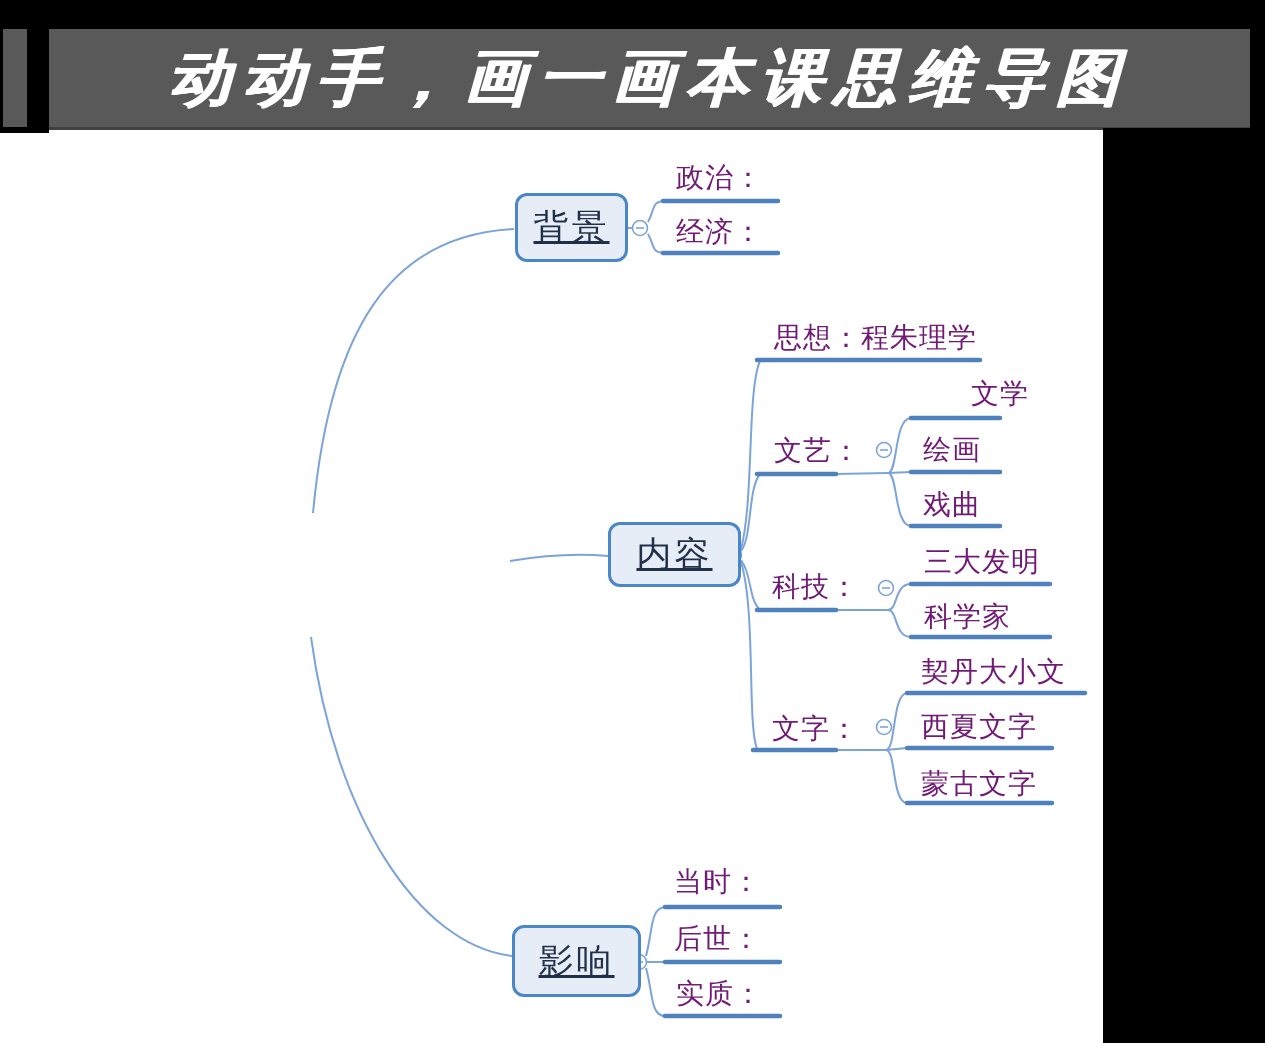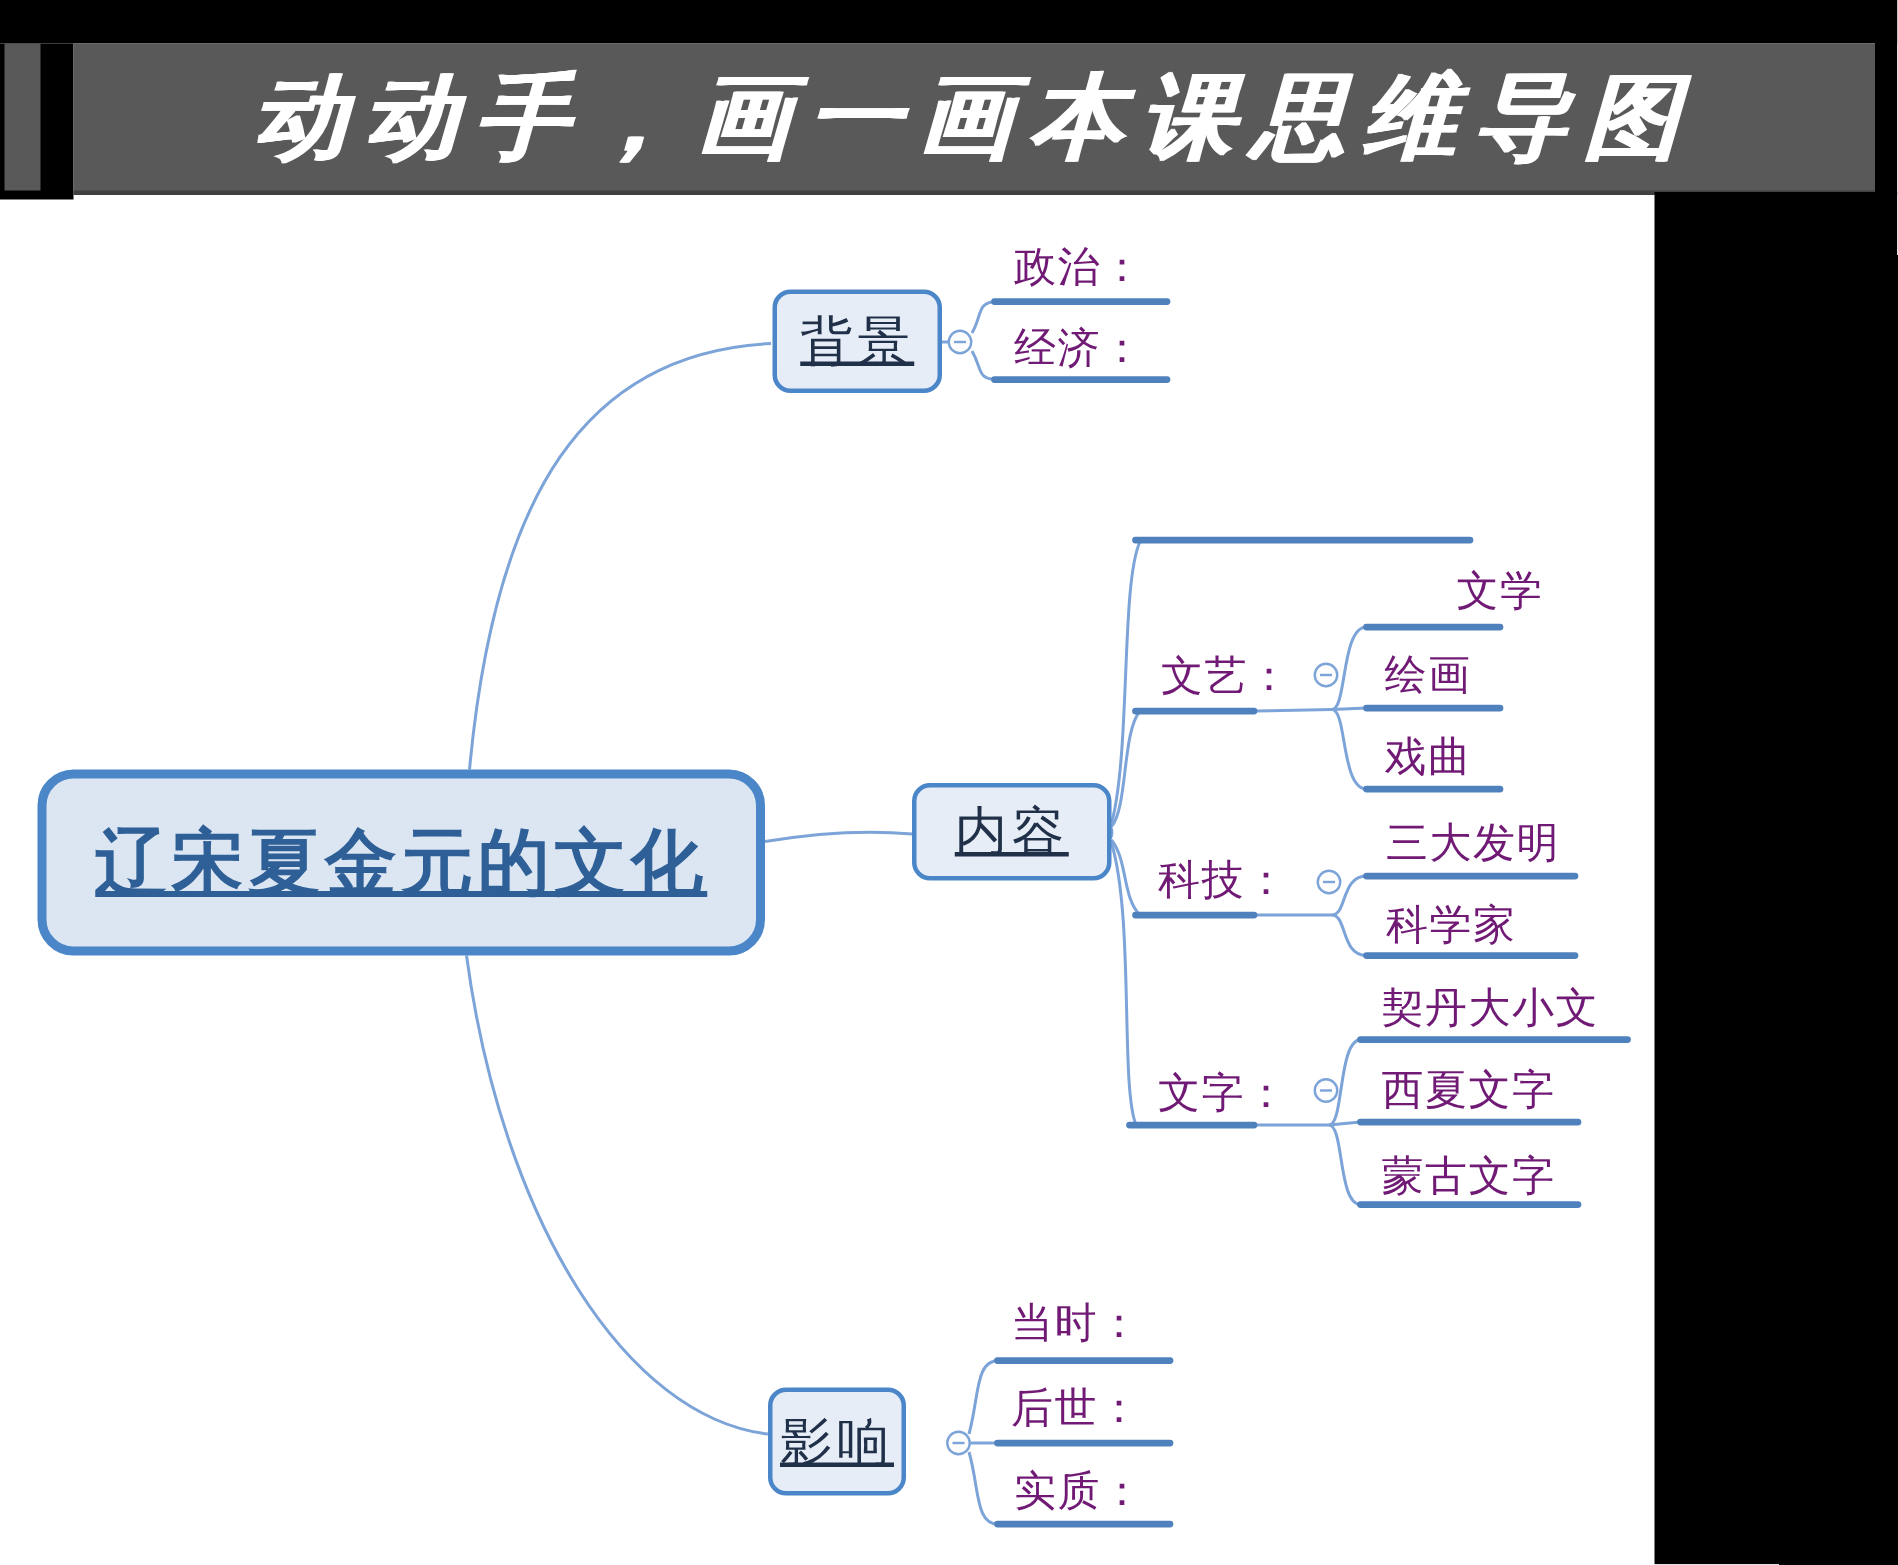--- a/index.html
+++ b/index.html
@@ -132,39 +132,37 @@
     <g>
       <circle class="togc" cx="884" cy="727" r="7.5"></circle>
         <line class="togm" x1="880" y1="727" x2="888" y2="727"></line>
     </g>
     <g>
       <circle class="togc" cx="639" cy="962" r="7.5"></circle>
         <line class="togm" x1="635" y1="962" x2="643" y2="962"></line>
     </g>
   </svg>
 
-  <div id="root-box" class="topic-box" style="left:25px;top:513px;width:485px;height:124px;">
-    <span>辽宋夏金元的文化</span>
-  </div>
 
   <div class="topic-box" style="left:515px;top:193px;width:113px;height:69px;">
     <span>背景</span>
   </div>
 
   <div class="topic-box" style="left:608px;top:522px;width:133px;height:65px;">
     <span>内容</span>
   </div>
 
-  <div class="topic-box" style="left:512px;top:925px;width:92px;height:72px;">
+  <div class="topic-box" style="left:512px;top:925px;width:129px;height:72px;">
     <span>影响</span>
   </div>
 
   <div class="child-label" style="left:676px;top:161px;">政治：</div>
   <div class="child-label" style="left:676px;top:215px;">经济：</div>
 
+  <div class="child-label" style="left:774px;top:321px;">思想：程朱理学</div>
   <div class="child-label" style="left:774px;top:434px;">文艺：</div>
   <div class="child-label" style="left:772px;top:570px;">科技：</div>
   <div class="child-label" style="left:772px;top:712px;">文字：</div>
 
   <div class="child-label" style="left:924px;top:377px;margin-left:47px;">文学</div>
   <div class="child-label" style="left:923px;top:433px;">绘画</div>
   <div class="child-label" style="left:923px;top:488px;">戏曲</div>
 
   <div class="child-label" style="left:924px;top:545px;text-align:center;">三大发明</div>
   <div class="child-label" style="left:924px;top:600px;">科学家</div>

